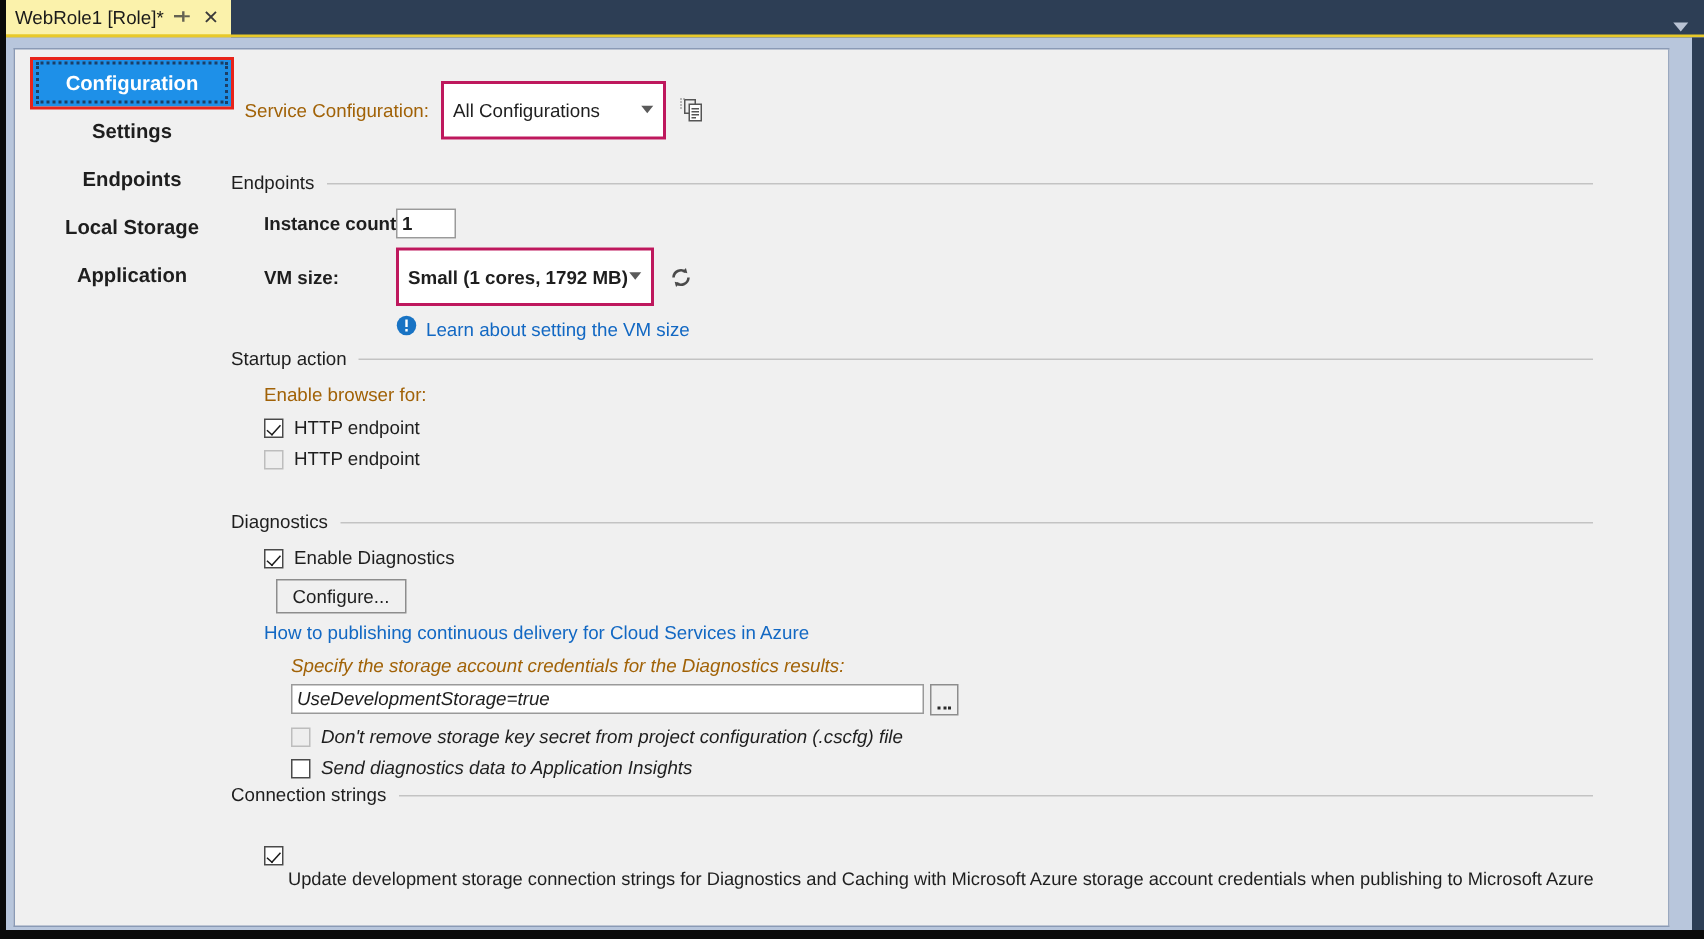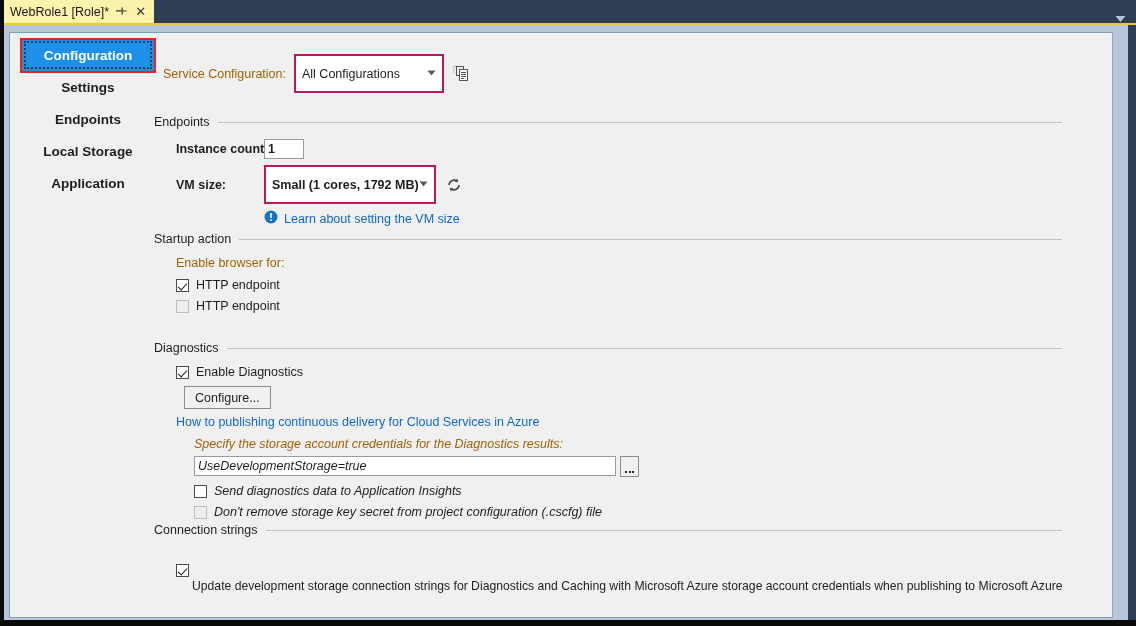--- a/index.html
+++ b/index.html
@@ -478,26 +478,26 @@
               <div class="textbox tb-storage">
                 <span>UseDevelopmentStorage=true</span>
               </div>
               <div class="dots-btn">
                 <i></i>
                 <i></i>
                 <i></i>
               </div>
             </div>
             <div class="cb-row">
+              <span class="cb disabled"></span>
+              <span class="cb-label">Don't remove storage key secret from project configuration (.cscfg) file</span>
+            </div>
+            <div class="cb-row">
               <span class="cb"></span>
               <span class="cb-label">Send diagnostics data to Application Insights</span>
-            </div>
-            <div class="cb-row">
-              <span class="cb disabled"></span>
-              <span class="cb-label">Don't remove storage key secret from project configuration (.cscfg) file</span>
             </div>
           </div>
         </div>
       </div>
 
       <div class="group" style="top:490px;">
         <div class="group-head">
           <span>Connection strings</span>
           <span class="rule"></span>
         </div>

